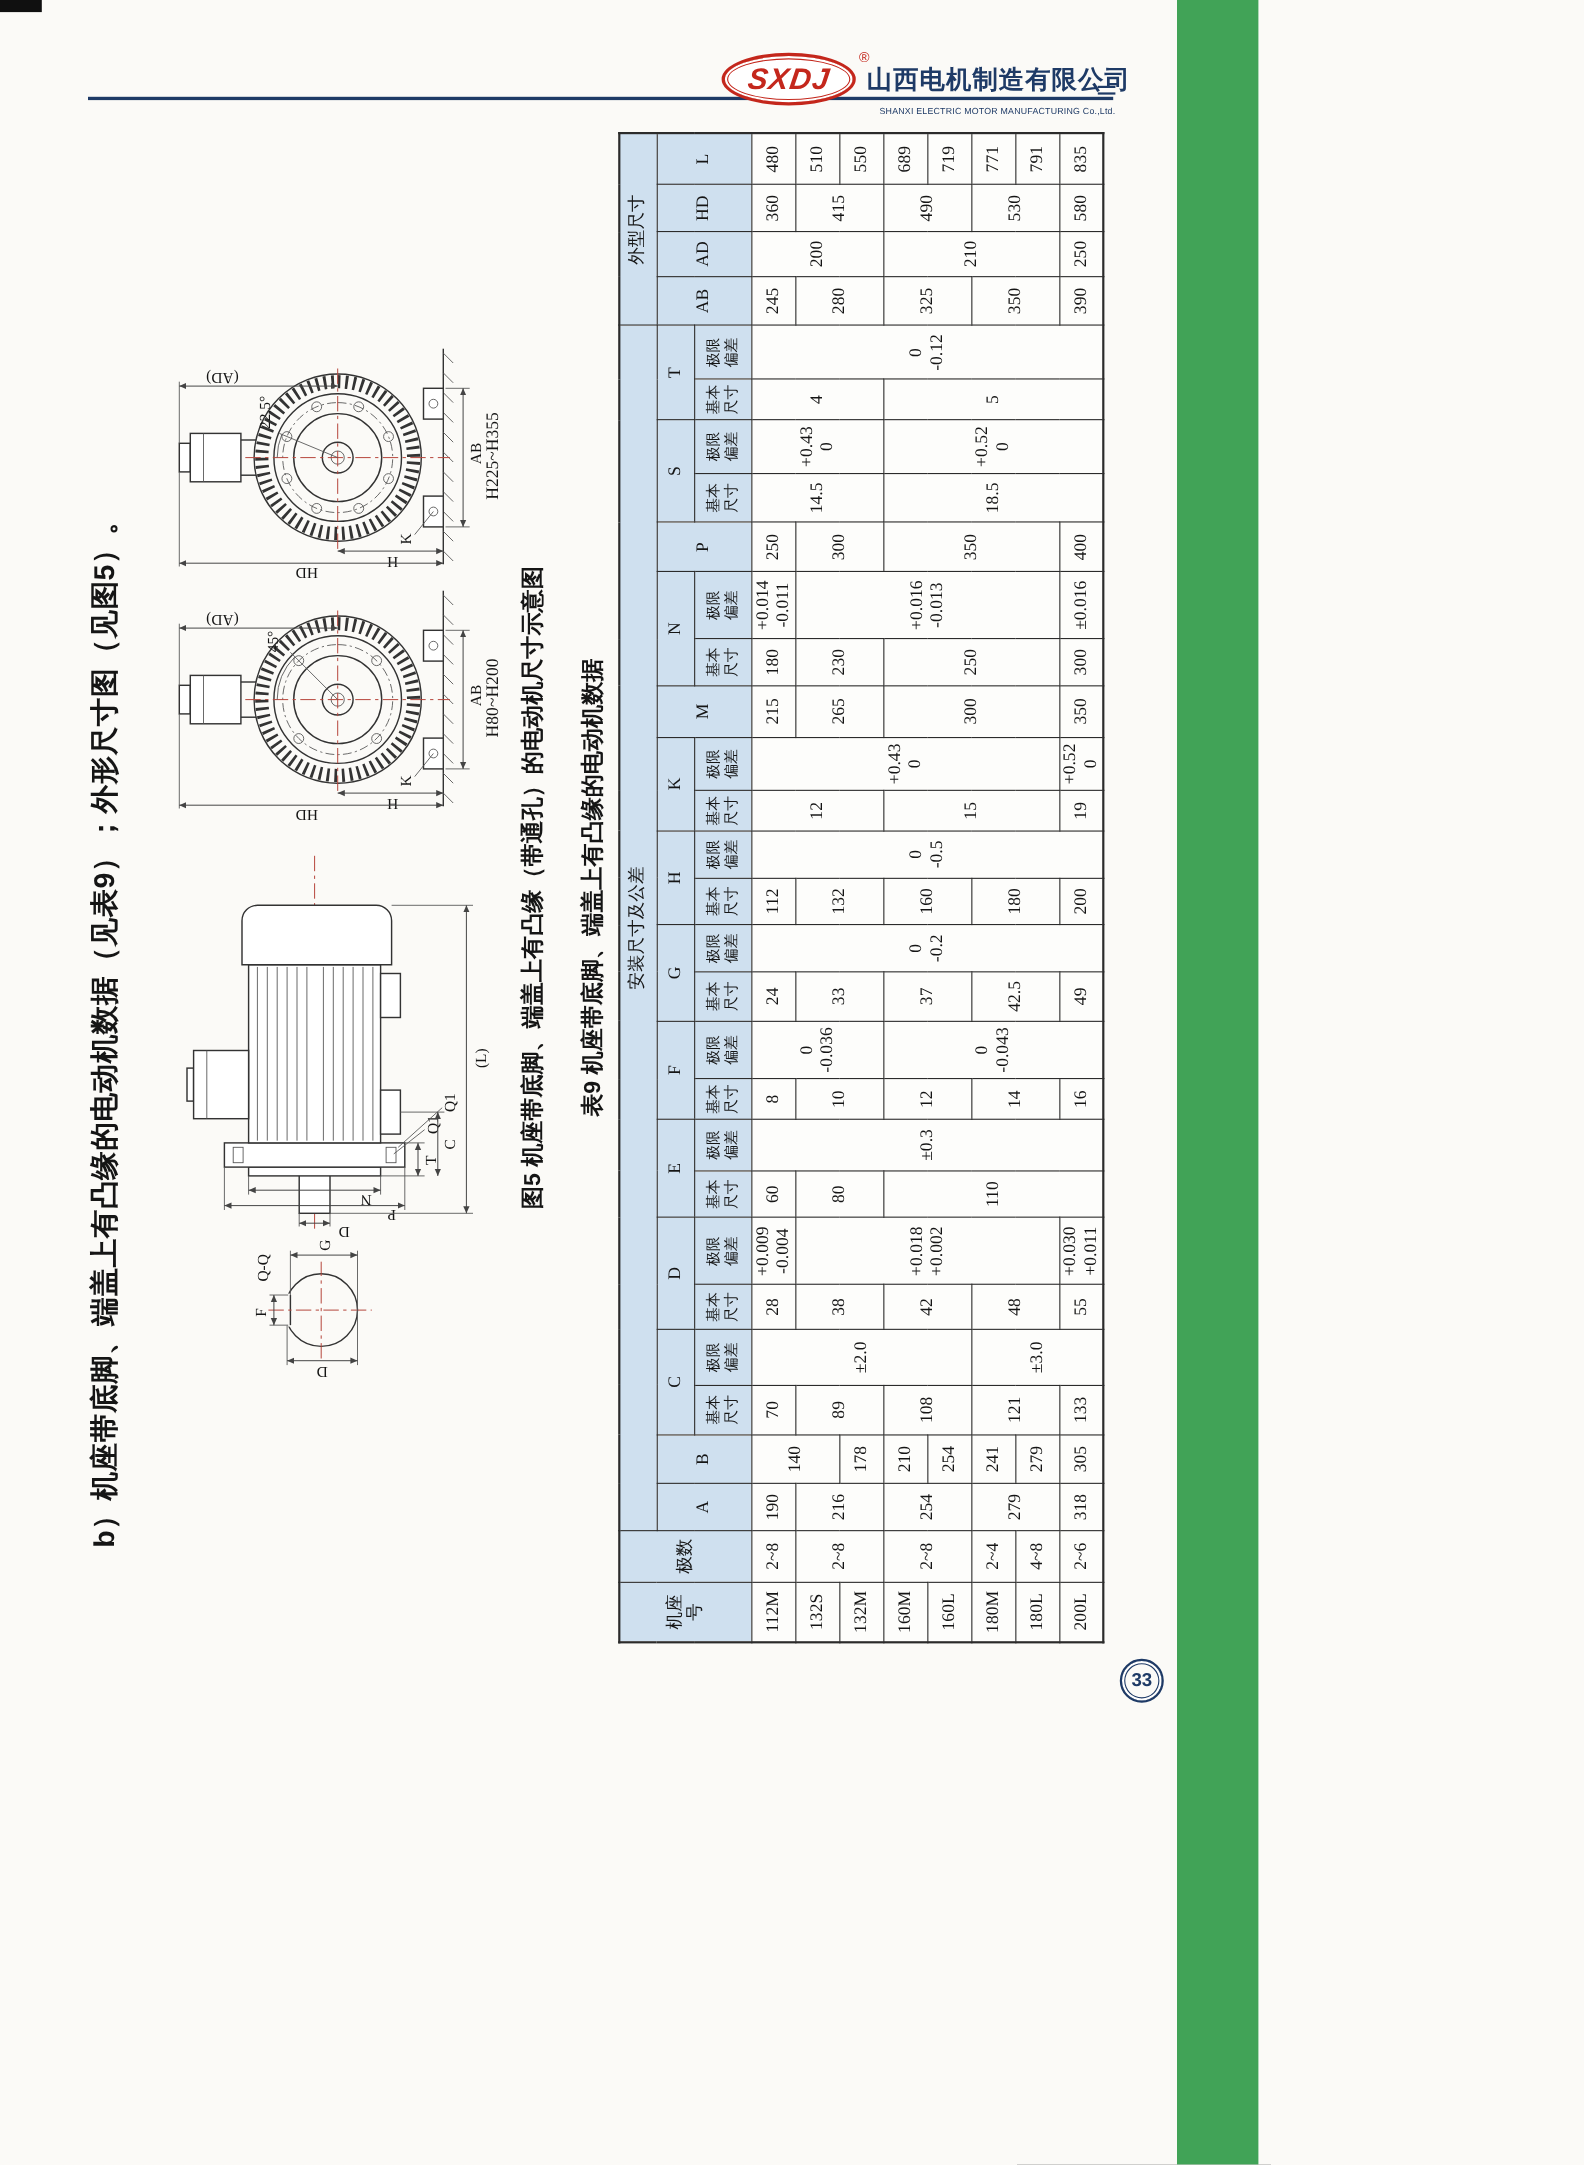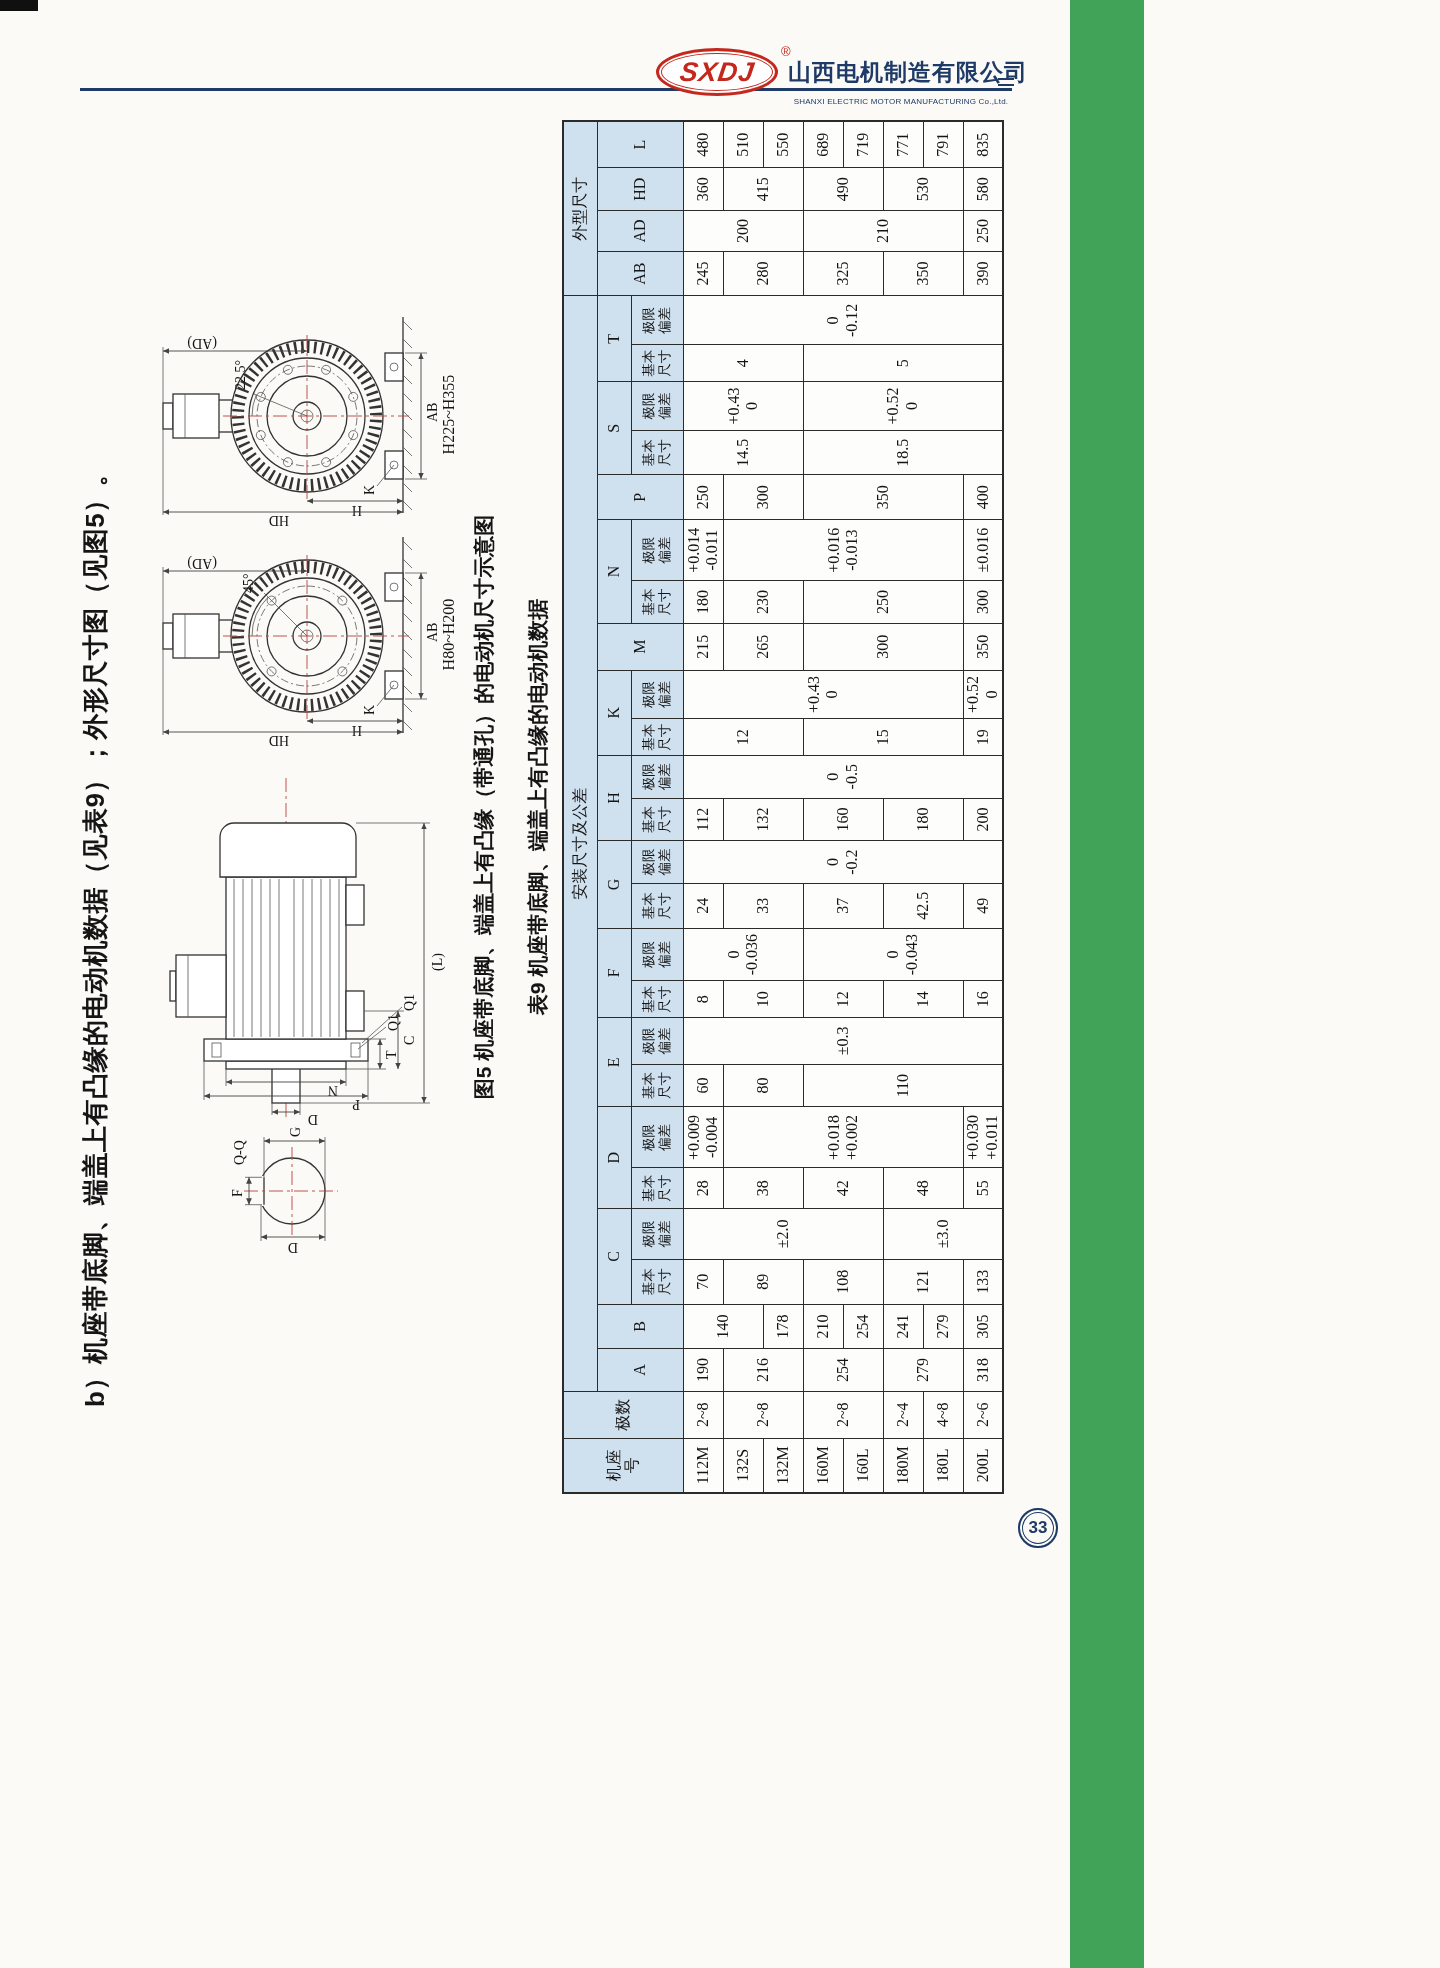--- a/index.html
+++ b/index.html
@@ -11,21 +11,21 @@
 
   
   .rule { position:absolute; left:80px; top:88px; width:932px; height:3px; background:#1e3a66; }
   .rule-tick { position:absolute; left:998px; width:16px; height:2px; background:#1e3a66; }
   .logo { position:absolute; left:656px; top:48px; width:122px; height:48px; background:#fff;
           border:3px solid #c4271c; border-radius:50%; display:flex; align-items:center; justify-content:center;
           box-shadow:inset 0 0 0 2px #fff, inset 0 0 0 3px #c4271c; z-index:2; }
   .logo span { color:#c4271c; font-style:italic; font-weight:bold; font-size:27px; letter-spacing:1px;
                font-family:"Liberation Sans",sans-serif; transform:skewX(-8deg); }
   .reg { position:absolute; left:781px; top:44px; color:#c4271c; font-size:13px; font-family:"Liberation Sans",sans-serif; z-index:2;}
-  .company { position:absolute; left:788px; top:57px; width:226px; text-align:center; z-index:2; }
+  .company { position:absolute; left:788px; top:57px; width:226px; text-align:right; z-index:2; }
   .company .cn { font-size:23px; font-weight:bold; color:#1e3a66; letter-spacing:1px; white-space:nowrap;
                  font-family:"Liberation Sans",sans-serif; }
   .company .en { margin-top:9px; font-size:8px; color:#1e3a66; letter-spacing:0.2px; white-space:nowrap;
                  font-family:"Liberation Sans",sans-serif; }
 
   
   .pagenum { position:absolute; left:1018px; top:1508px; width:40px; height:40px; border:2px solid #1e3a66;
              border-radius:50%; box-shadow:inset 0 0 0 2px #fff, inset 0 0 0 3px #1e3a66;
              display:flex; align-items:center; justify-content:center;
              color:#1e3a66; font-weight:bold; font-size:17px; font-family:"Liberation Sans",sans-serif; }

